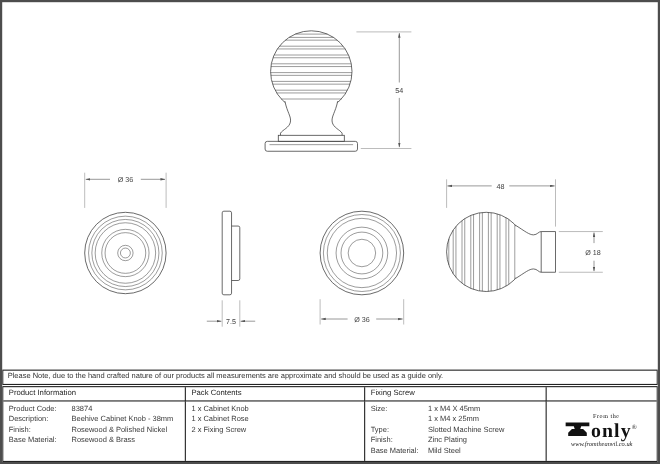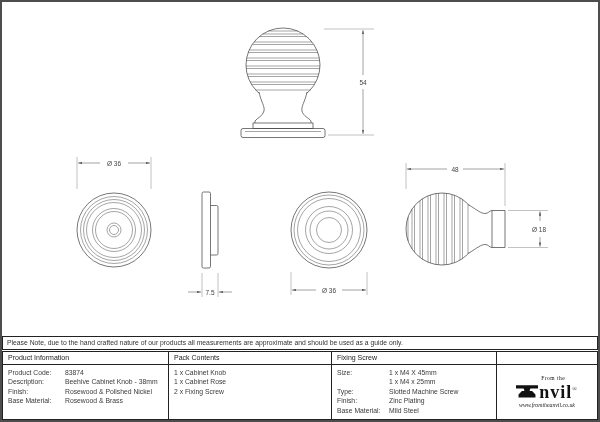--- a/index.html
+++ b/index.html
@@ -222,20 +222,20 @@
     </div>
 
     <div class="td last">
       <div class="logo-cell">
         <div class="logo-row">
           <svg class="anvil-svg" width="22" height="15" viewBox="0 0 26 17">
             <path d="M0,1 H26 V5 H17 L16,8 H19 L23,12 V15.5 H3 V12 L7,8 H10 L9,5 H0 Z" fill="#111"></path>
           </svg>
           <span class="logo-stack">
             <span class="logo-tagline">From the</span>
-            <span class="logo-brand"><span>nvil</span><sup>®</sup></span>
+            <span class="logo-brand"><span>only</span><sup>®</sup></span>
           </span>
         </div>
         <div class="logo-site">www.fromtheanvil.co.uk</div>
       </div>
     </div>
   </div>
 </div>
 
 </body></html>

